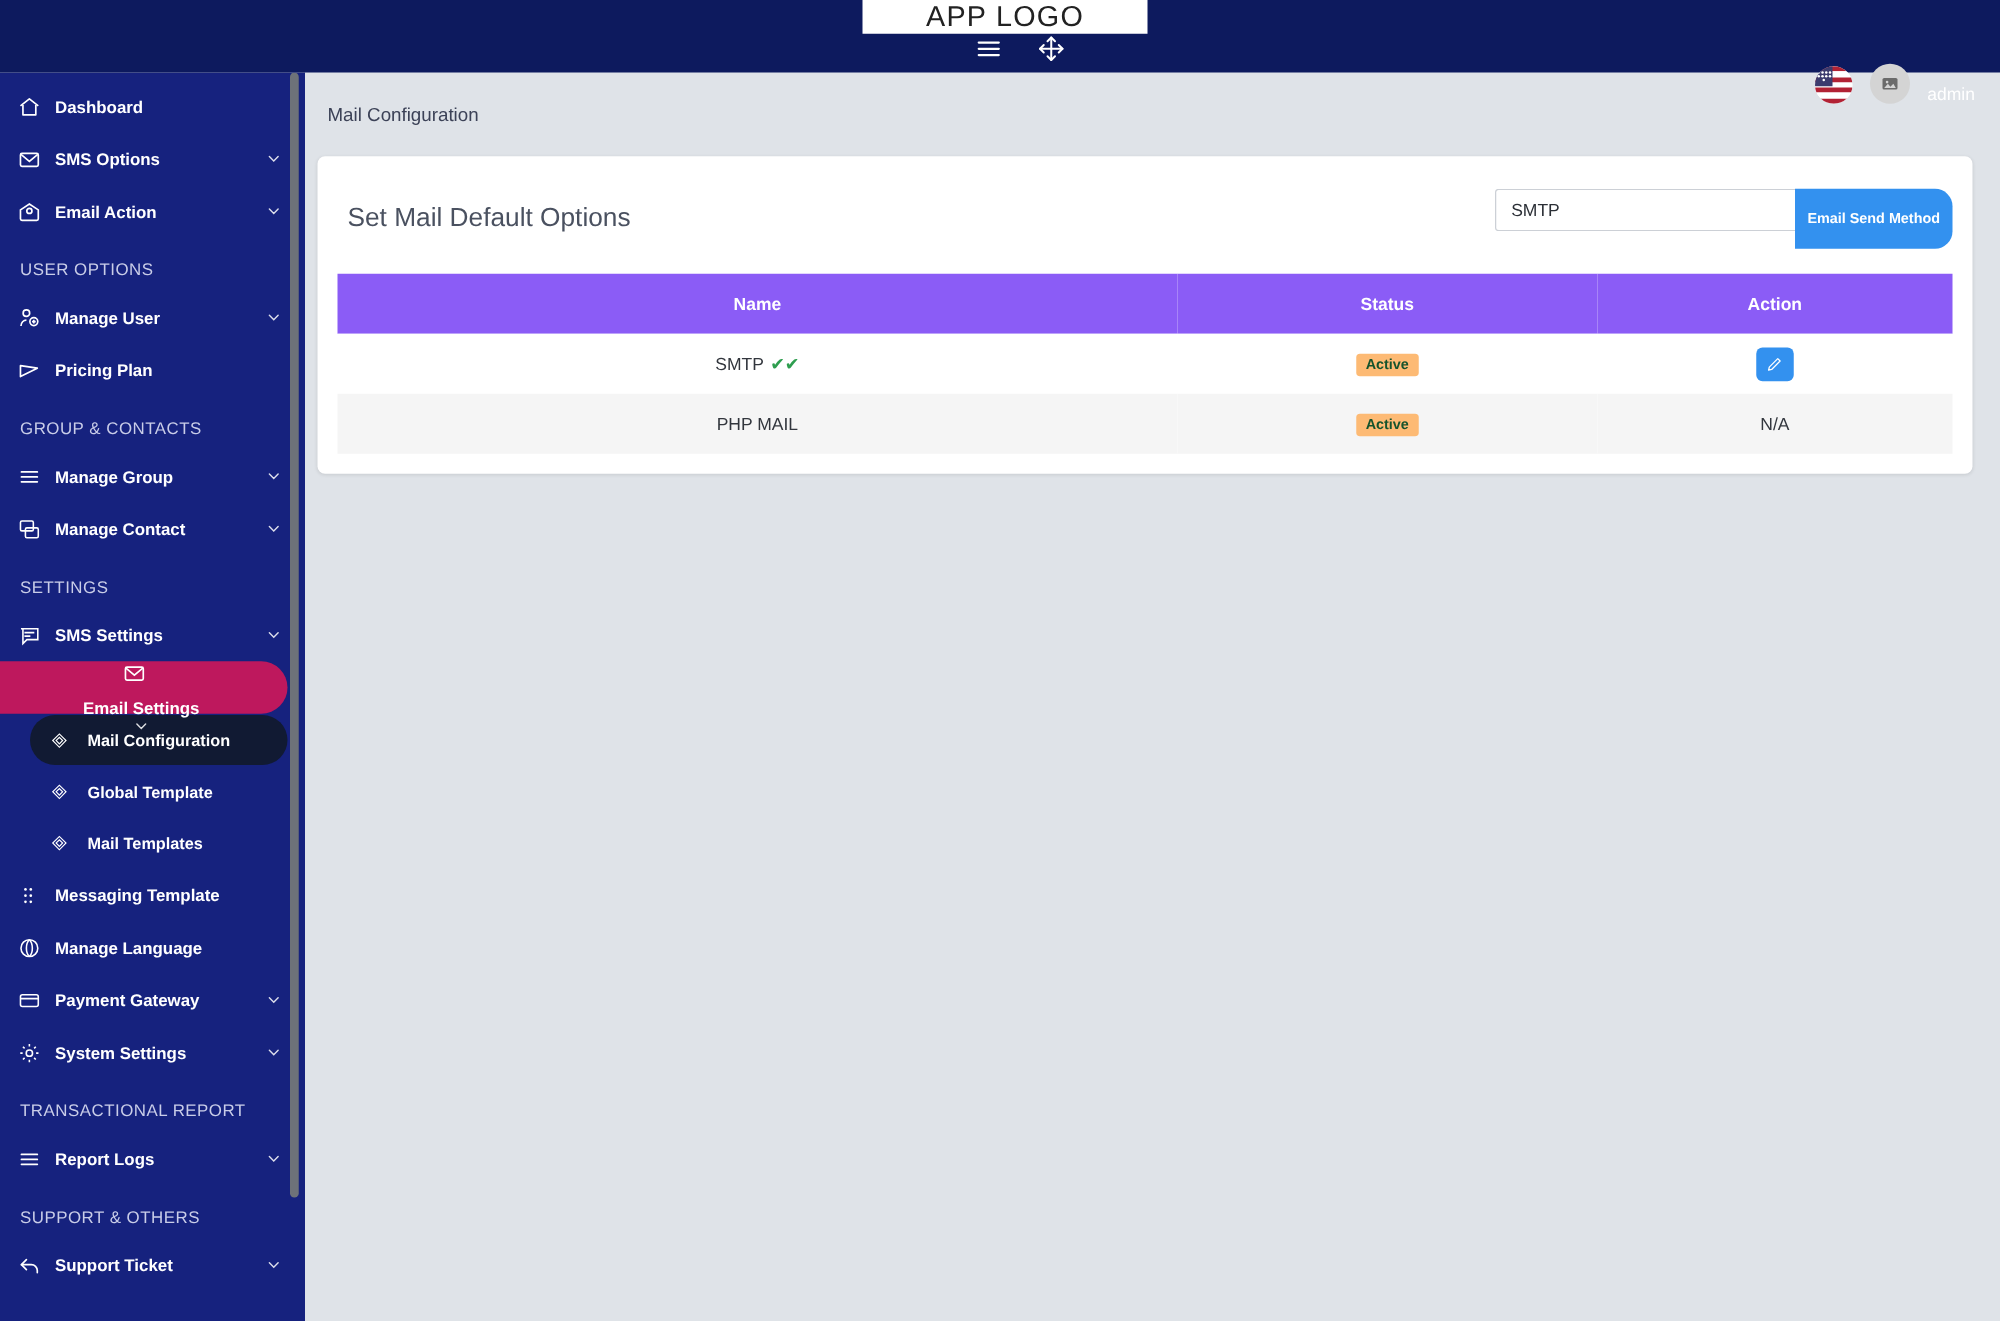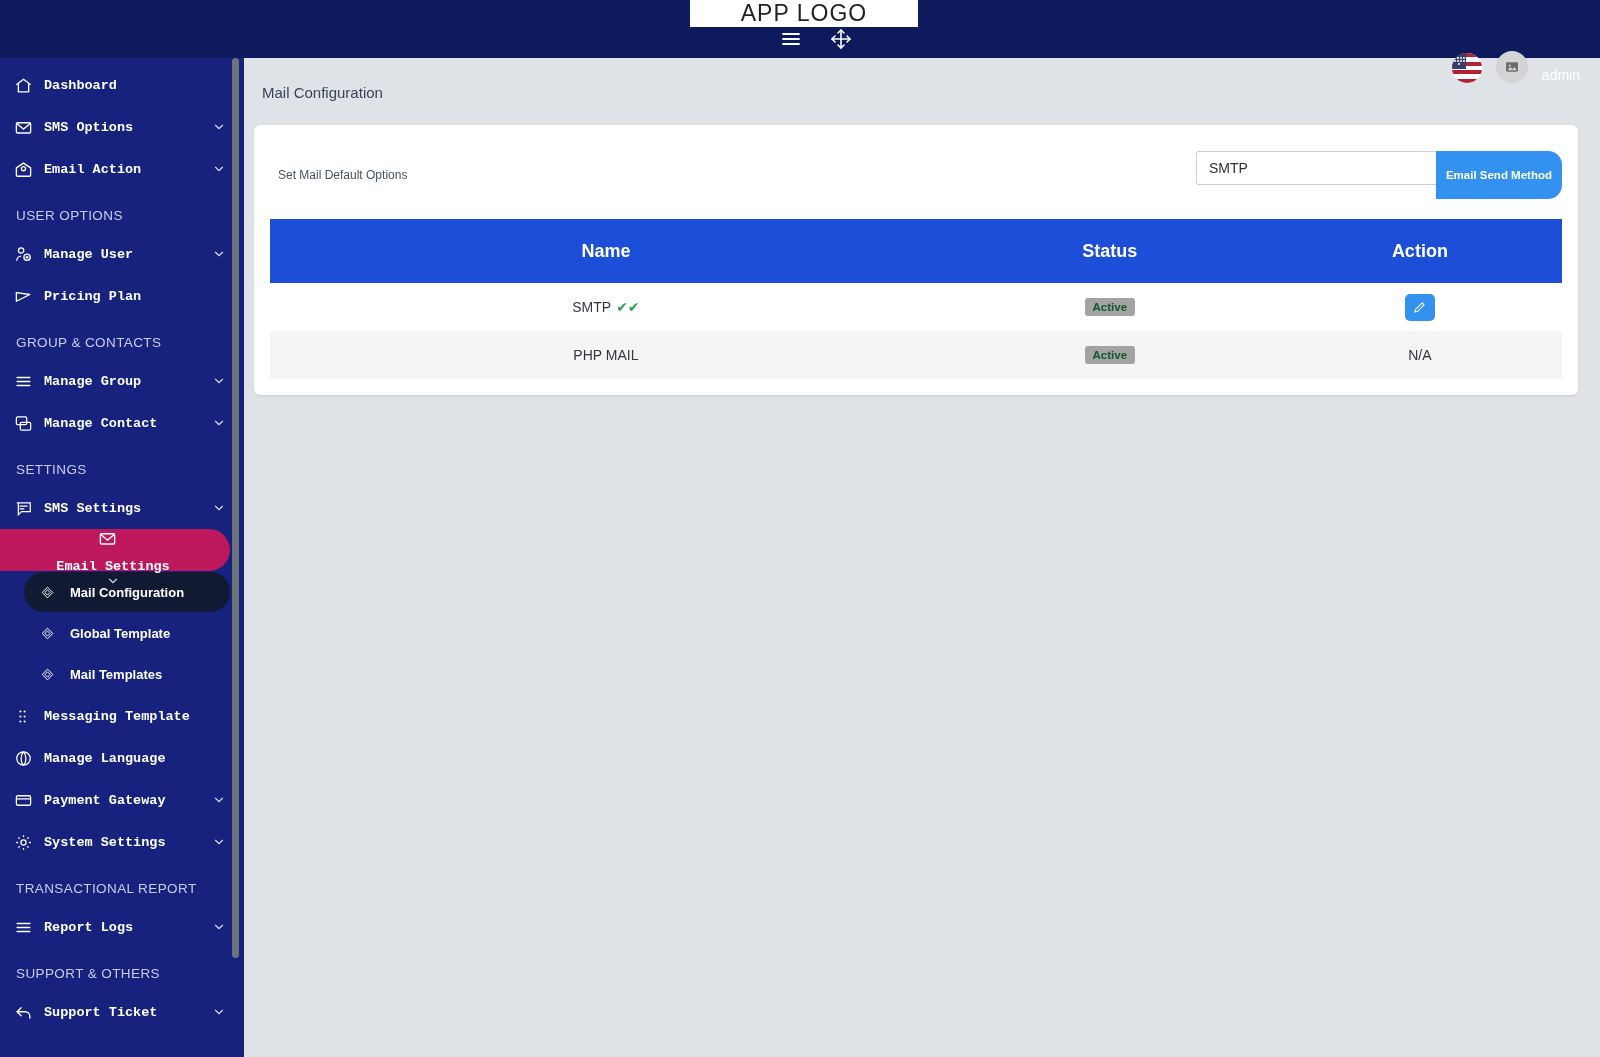--- a/index.html
+++ b/index.html
@@ -79,21 +79,21 @@
     color: #c9cde8; font-size: 13.5px; letter-spacing: .4px;
     padding: 18px 0 10px 16px; text-transform: uppercase;
   }
   .sb-item {
     display: flex; align-items: center;
     height: 42px; padding: 0 18px 0 14px;
     color: #ffffff; font-size: 13.5px; font-weight: bold;
     cursor: pointer; position: relative;
   }
   .sb-item .ic { width: 30px; flex: 0 0 30px; line-height: 0; }
-  .sb-item .lbl { flex: 1; font-family: Liberation Mono, monospace; }
+  .sb-item .lbl { flex: 1; }
   .sb-item .chev { line-height: 0; opacity: .85; }
 
   .sb-item.active-parent {
     background: #be185d;
     border-radius: 0 22px 22px 0;
     margin-right: 14px;
     flex-direction: column;
   }
   .sb-sub {
     display: flex; align-items: center;
@@ -118,55 +118,55 @@
     margin: 24px 22px 0 10px;
     background: #ffffff;
     border-radius: 6px;
     box-shadow: 0 1px 3px rgba(0,0,0,.10);
     padding: 18px 16px 16px 16px;
   }
   .card-head {
     display: flex; align-items: center;
     padding: 8px 0 20px 8px;
   }
-  .card-title { font-size: 12px; color: #4a5160; }
+  .card-title { font-size: 21px; color: #4a5160; }
   .input-group { margin-left: auto; display: flex; align-items: stretch; }
   .mail-input {
     width: 240px; height: 34px;
     border: 1px solid #ccd0d6; border-right: none;
     border-radius: 3px 0 0 3px;
     padding: 0 12px; font-size: 14px; color: #2b2f36;
     font-family: "Liberation Sans", sans-serif;
     outline: none; background: #fff;
   }
   .send-btn {
     height: 48px; border: none;
     background: #3391ef; color: #fff;
     font-size: 11.5px; font-weight: bold;
     padding: 0 10px; border-radius: 0 14px 14px 0;
     cursor: pointer;
     font-family: "Liberation Sans", sans-serif;
   }
 
   table { width: 100%; border-collapse: collapse; }
   thead th {
-    background: #1d4ed8; color: #ffffff;
-    font-size: 18px; font-weight: bold;
-    height: 64px; text-align: center;
+    background: #8b5cf6; color: #ffffff;
+    font-size: 14px; font-weight: bold;
+    height: 48px; text-align: center;
   }
   tbody td {
     height: 48px; text-align: center;
     font-size: 14px; color: #32363d;
   }
   tbody tr.odd td { background: #ffffff; }
   tbody tr.even td { background: #f5f5f5; }
 
   .badge {
     display: inline-block;
-    background: #a3a3a3; color: #14532d;
+    background: #fdba74; color: #14532d;
     font-size: 11.5px; font-weight: bold;
     padding: 3px 8px; border-radius: 3px;
   }
   .edit-btn {
     width: 30px; height: 27px; border: none;
     background: #3391ef; border-radius: 5px;
     cursor: pointer; display: inline-flex;
     align-items: center; justify-content: center;
   }
   .na { font-size: 14px; color: #32363d; }

